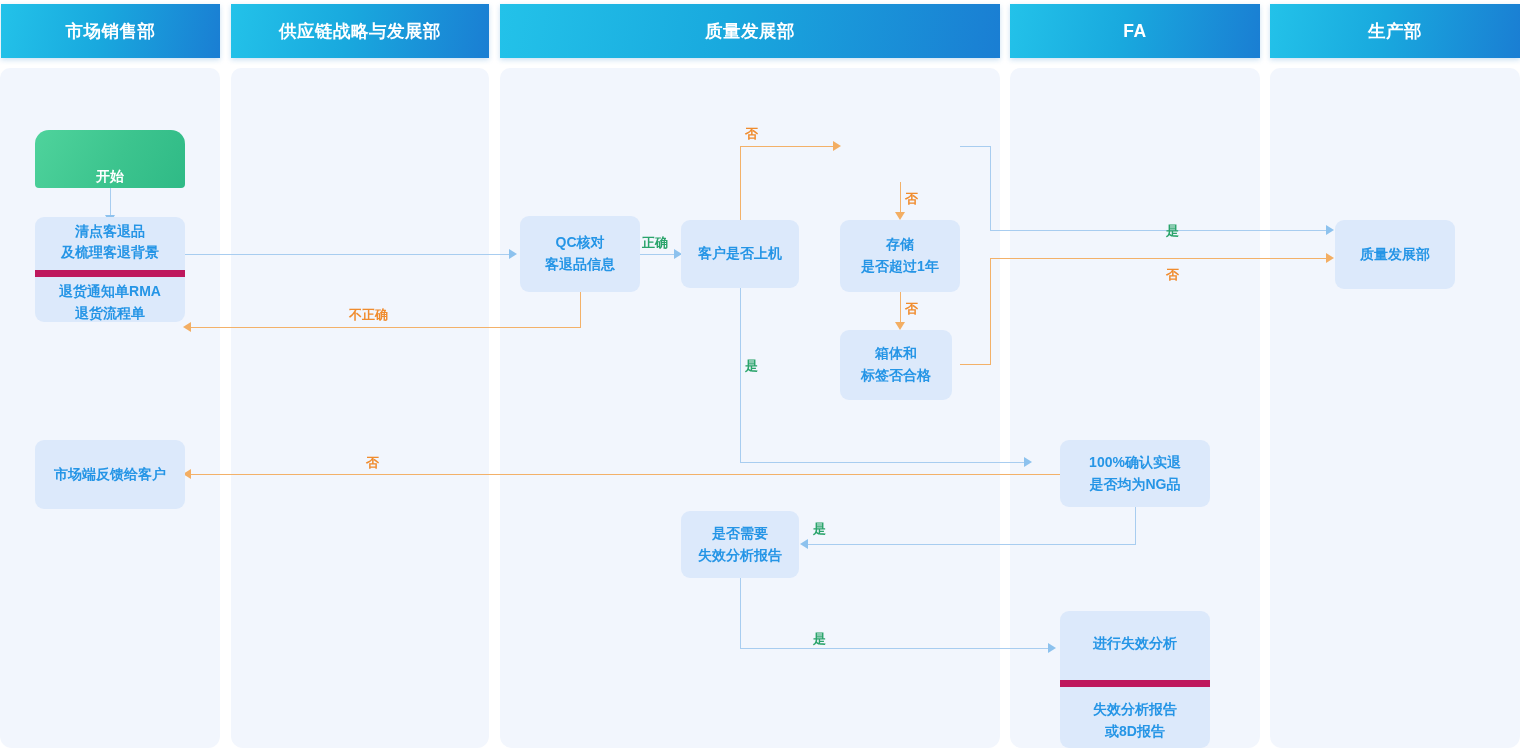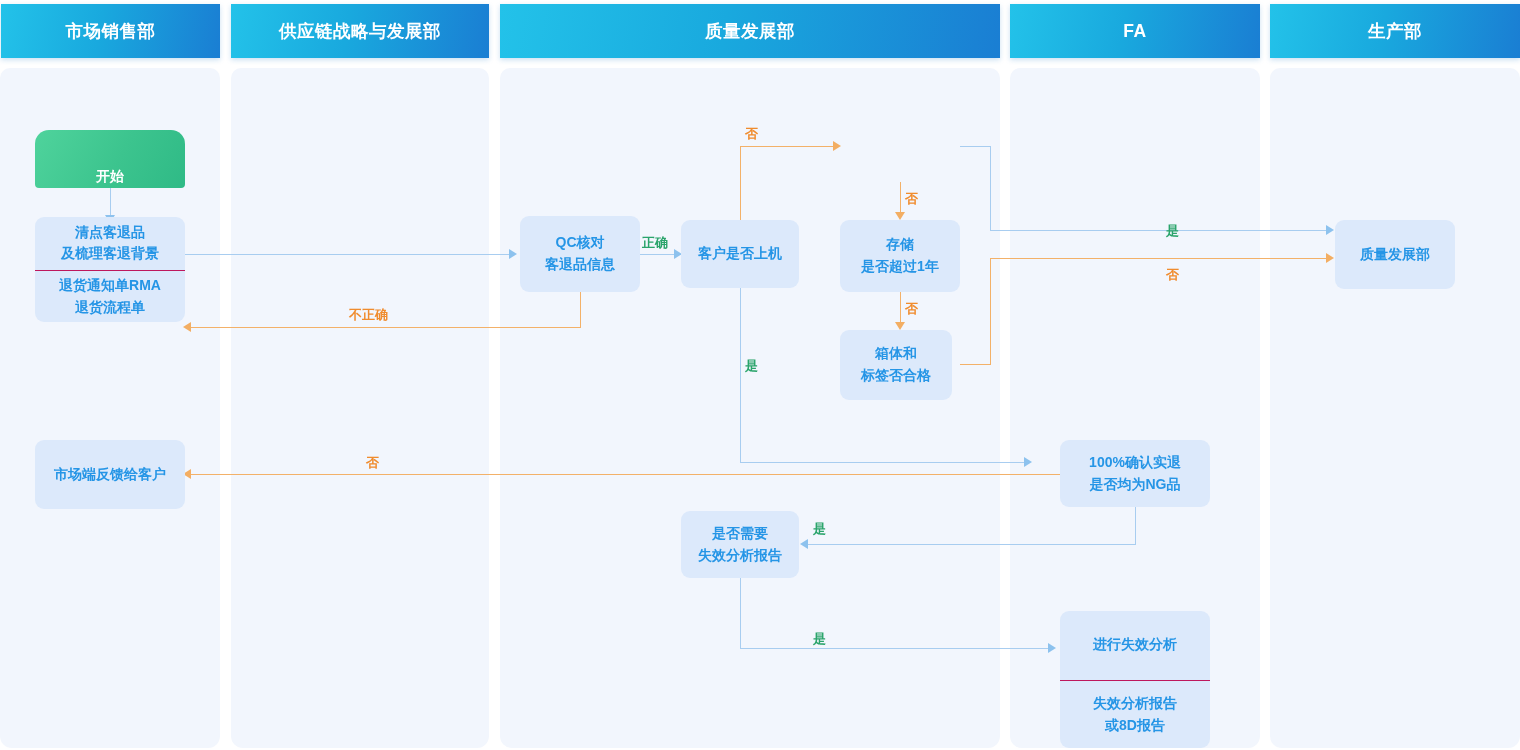--- a/index.html
+++ b/index.html
@@ -17,21 +17,21 @@
 
   
   .node{position:absolute;background:#dce9fb;border-radius:9px;
         display:flex;align-items:center;justify-content:center;text-align:center;
         color:#2595e6;font-size:14px;font-weight:bold;line-height:1.55;}
   .node.start{background:linear-gradient(120deg,#4fd39c 0%,#3cc48e 55%,#2fba86 100%);
         border-radius:14px 14px 4px 4px;color:#ffffff;font-weight:bold;align-items:flex-end;}
   .stack{position:absolute;background:#dce9fb;border-radius:9px;}
   .stack .cell{display:flex;align-items:center;justify-content:center;text-align:center;
         color:#2595e6;font-size:14px;font-weight:bold;line-height:1.55;height:50%;}
-  .stack .cell.top{border-bottom:1px solid #be185d;}
+  .stack .cell.top{border-bottom:7px solid #be185d;font-family:Liberation Mono, monospace;}
 
   
   .h{position:absolute;height:0;border-top:1.4px solid #a8cdf0;}
   .v{position:absolute;width:0;border-left:1.4px solid #a8cdf0;}
   .h.o{border-top-color:#f3b169;}
   .v.o{border-left-color:#f3b169;}
 
   .ar{position:absolute;width:0;height:0;}
   .ar.r{border-top:5px solid transparent;border-bottom:5px solid transparent;border-left:8px solid #8dc2ee;}
   .ar.l{border-top:5px solid transparent;border-bottom:5px solid transparent;border-right:8px solid #8dc2ee;}

